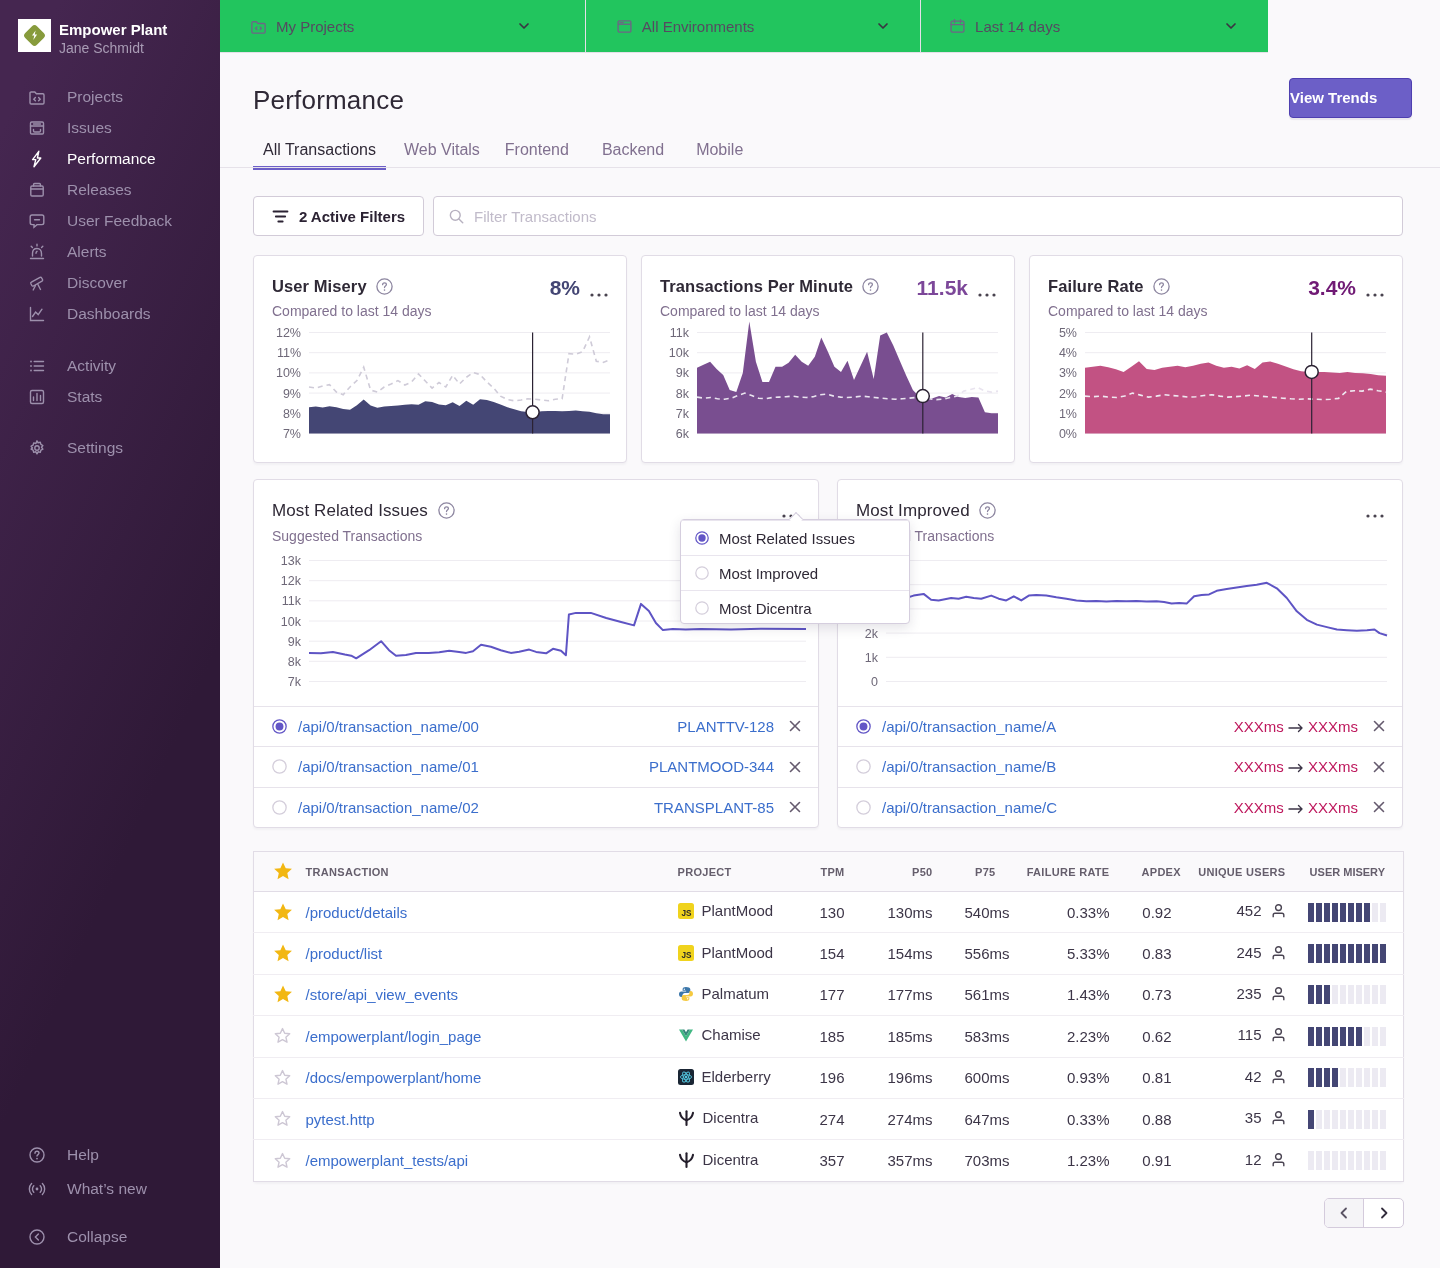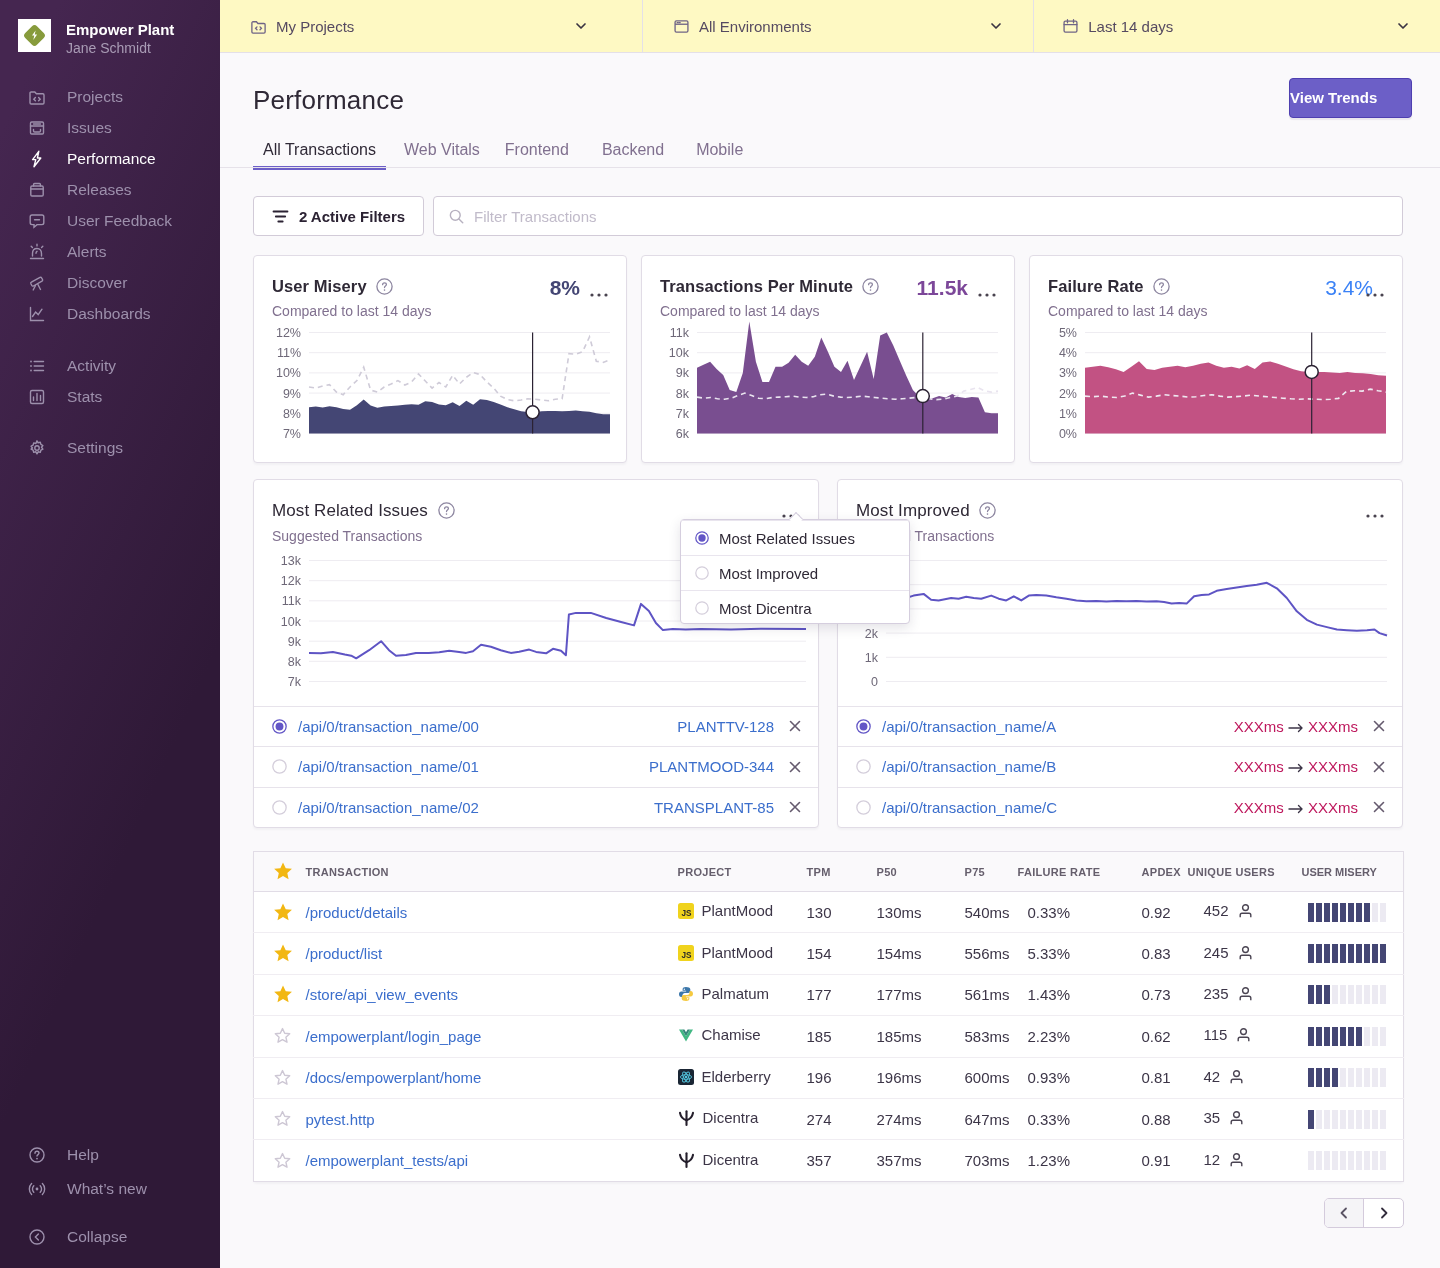--- a/index.html
+++ b/index.html
@@ -2,33 +2,33 @@
 <html><head><meta charset="utf-8"><title>Performance</title>
 <style>
 * { margin:0; padding:0; box-sizing:border-box; }
 html,body { width:1440px; height:1268px; font-family:"Liberation Sans",sans-serif; background:#faf9fb; overflow:hidden; position:relative; }
 a { text-decoration:none; }
 
 #sidebar { position:absolute; left:0; top:0; width:220px; height:1268px;
   background:linear-gradient(294.17deg,#2f1937 35.57%,#452650 92.42%); color:#9d90ac; }
 #orgrow { position:absolute; left:18px; top:19px; display:flex; }
 #orgrow .logo { width:33px; height:33px; }
-#orgrow .names { margin-left:15px; padding-top:2px; }
+#orgrow .names { margin-left:8px; padding-top:2px; }
 #orgrow .org { color:#fff; font-weight:bold; font-size:15px; line-height:18px; }
 #orgrow .usr { color:#a99cb5; font-size:14px; line-height:17px; margin-top:1px; }
 .navitem { height:31px; display:flex; align-items:center; font-size:15.5px; color:#9d90ac; }
 .navic { width:18px; height:18px; margin-left:28px; margin-right:21px; display:flex; align-items:center; }
 #nav1 { position:absolute; top:81px; left:0; right:0; }
 #nav2 { position:absolute; top:350px; left:0; right:0; }
 #nav3 { position:absolute; top:432px; left:0; right:0; }
 #nav4 { position:absolute; top:1139px; left:0; right:0; }
 #nav4 .navitem { margin-bottom:3px; }
 #nav4 .navitem:last-child { margin-top:17px; }
 
-#topbar { position:absolute; left:220px; top:0; width:1220px; height:53px; background:#fef9c3; border-bottom:1px solid #e4e0e8; display:flex; }
+#topbar { position:absolute; left:220px; top:0; width:1048px; height:53px; background:#22c55e; border-bottom:1px solid #e4e0e8; display:flex; }
 .tbsec { display:flex; align-items:center; font-size:15px; color:#564a61; }
 .tbsec .ic { margin-right:9px; display:flex; }
 .tbsec .chev { margin-left:auto; display:flex; }
 #tb1 { width:406px; padding:0 30px; }
 #tb2 { width:399px; padding:0 30px; border-left:1px solid #e4e0e8;margin-left:24px; }
 #tb3 { width:415px; padding:0 30px 0 28px; border-left:1px solid #e4e0e8; }
 
 #ptitle { position:absolute; left:253px; top:85px; font-size:26px; color:#2f2936; letter-spacing:0.2px; }
 #viewtrends { position:absolute; left:1289px; top:78px; width:123px; height:40px; background:#6c5fc7; border:1px solid #4e3fb0; border-radius:4px; color:#fff; font-size:15px; font-weight:bold; text-align:left; line-height:38px; box-shadow:0 2px 1px rgba(50,30,90,0.08); }
 #tabs { position:absolute; left:253px; top:141px; display:flex; font-size:16px; color:#80708f; }
@@ -65,21 +65,21 @@
 #dropdown .drow svg { margin-right:10px; }
 #dropdown .caret { position:absolute; top:-6px; left:110px; width:10px; height:10px; background:#fff; border-left:1px solid #d5cede; border-top:1px solid #d5cede; transform:rotate(45deg); }
 
 #table { position:absolute; left:253px; top:851px; width:1150px; background:#fff; border:1px solid #e1dce6; border-radius:4px; box-shadow:0 2px 2px rgba(60,40,80,0.04); border-collapse:collapse; table-layout:fixed; }
 #table th { height:40px; background:#faf9fb; font-size:11px; color:#655e6c; text-align:left; font-weight:bold; letter-spacing:0.3px; padding:0 16px; border-bottom:1px solid #e1dce6; white-space:nowrap; }
 #table th:nth-child(7) { padding:0 16px 0 6px; }
 #table th:nth-child(9) { padding:0 16px 0 0; }
 #table th:nth-child(10) { padding:0 18px 0 0; letter-spacing:0; }
 #table td { height:41.4px; font-size:15px; color:#3c3547; padding:0 16px; border-top:1px solid #f0edf2; }
 #table tr:first-child td { border-top:none; }
-#table th.num, #table td.num { }
+#table th.num, #table td.num { text-align:right; }
 .c-star { width:21px; padding:0 0 0 19px !important; }
 .c-star svg { vertical-align:-3px; }
 .c-tx a { color:#3b6ecc; }
 .c-proj { }
 .pic { display:inline-block; vertical-align:-3px; margin-right:8px; }
 .c-uu .uic { display:inline-block; vertical-align:-3px; margin-left:9px; }
 .c-mis { text-align:right; padding:0 17px 0 5px !important; }
 .c-mis svg { vertical-align:-4px; }
 
 #pager { position:absolute; left:1324px; top:1198px; width:80px; height:30px; display:flex; border:1px solid #d4cbdc; border-radius:5px; overflow:hidden; background:#fff; }
@@ -372,21 +372,21 @@
       <polyline points="55.0,140.1 62.9,140.7 70.8,140.1 78.8,141.1 86.7,141.5 94.6,140.1 102.5,137.1 110.4,139.1 118.4,141.1 126.3,140.1 134.2,138.7 142.1,139.5 150.1,140.1 158.0,141.1 165.9,140.7 173.8,139.5 181.7,138.7 189.7,140.1 197.6,141.1 205.5,140.7 213.4,140.1 221.3,139.1 229.3,140.1 237.2,140.7 245.1,141.5 253.0,142.2 260.9,142.8 268.9,143.2 276.8,142.8 284.7,143.2 292.6,143.6 300.6,143.2 308.5,142.4 316.4,135.5 324.3,134.7 332.2,135.1 340.2,133.1 348.1,134.7 356.0,136.1" fill="none" stroke="#efe9f1" stroke-width="1.6" stroke-dasharray="5,4"></polyline>
       <line x1="281.7" y1="76.5" x2="281.7" y2="177.5" stroke="#2b2233" stroke-width="1.2"></line>
       <circle cx="281.7" cy="115.9" r="6.5" fill="#fff" stroke="#2b2233" stroke-width="1.5"></circle>
     </svg>
   <div class="chead">Failure Rate &nbsp;<svg width="17" height="17" viewBox="0 0 17 17" style="vertical-align:-3px">
         <circle cx="8.5" cy="8.5" r="7.6" fill="none" stroke="#8d86a0" stroke-width="1.3"></circle>
         <path d="M6.6 6.7c0-1.1.8-1.9 1.9-1.9s1.9.8 1.9 1.8c0 1.4-1.9 1.5-1.9 2.9" fill="none" stroke="#8d86a0" stroke-width="1.3" stroke-linecap="round"></path>
         <circle cx="8.5" cy="12.1" r="0.8" fill="#8d86a0"></circle>
       </svg></div>
   <div class="csub">Compared to last 14 days</div>
-  <div class="cval" style="right:29px;color:#3b82f6;font-weight:normal">3.4%</div>
+  <div class="cval" style="right:46px;color:#701a75;font-weight:bold">3.4%</div>
   <div class="cdots" style="right:17px"><svg width="20" height="6" viewBox="0 0 20 6">
         <circle cx="3" cy="3" r="1.6" fill="#49434f"></circle>
         <circle cx="10" cy="3" r="1.6" fill="#49434f"></circle>
         <circle cx="17" cy="3" r="1.6" fill="#49434f"></circle>
       </svg></div>
 </div>
 
 <div class="card" style="left:253px;top:479px;width:566px;height:349px">
   <svg width="566" height="349" viewBox="0 0 566 349" style="position:absolute;left:0;top:0">
       <line x1="55" y1="201.5" x2="552" y2="201.5" stroke="#eeecf1" stroke-width="1"></line>

